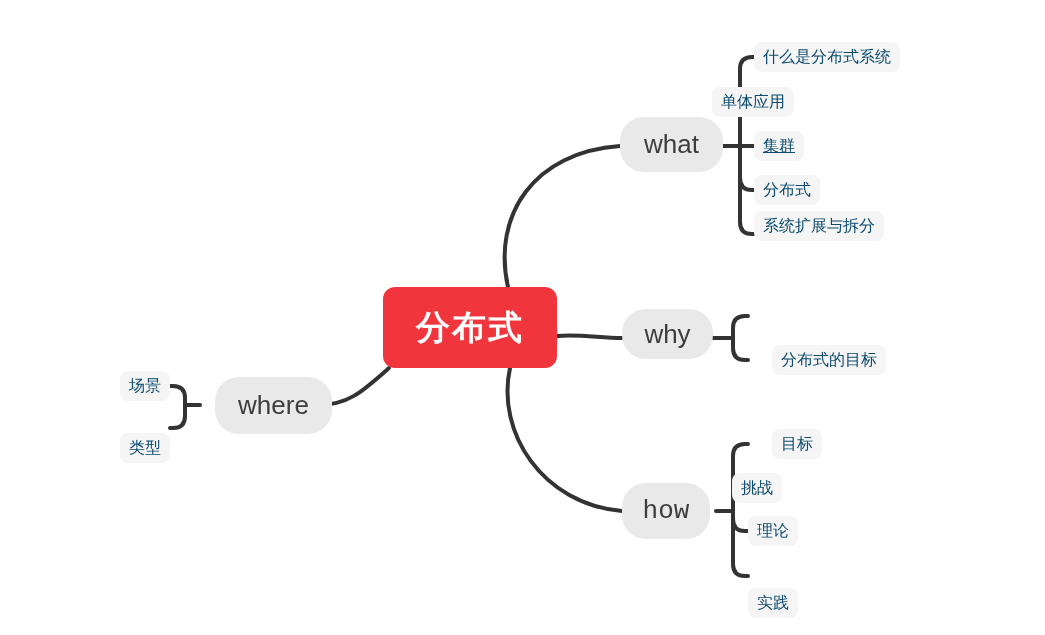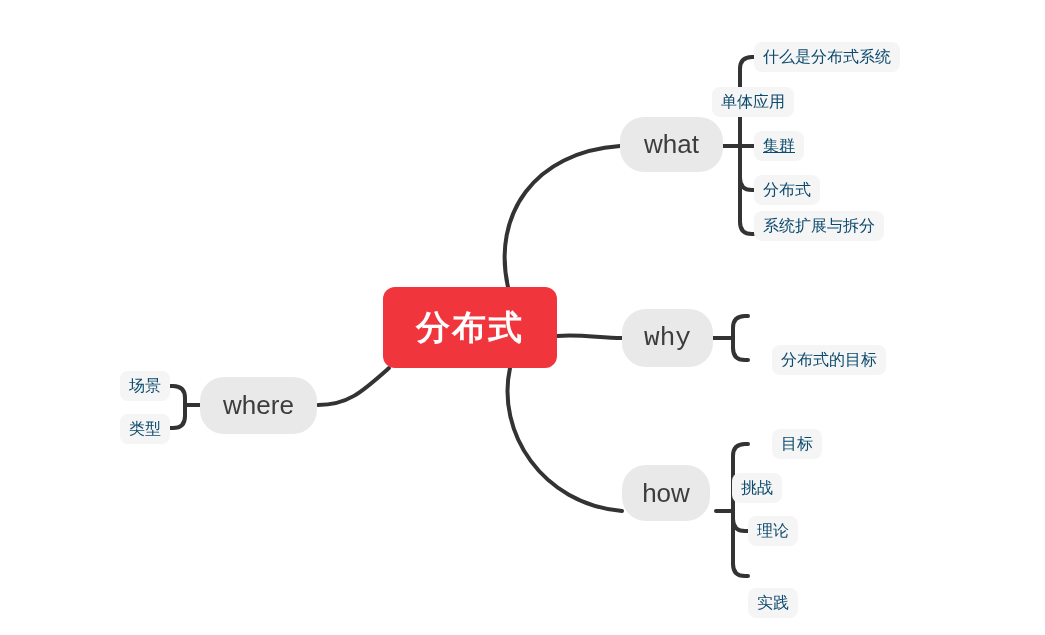--- a/index.html
+++ b/index.html
@@ -91,26 +91,26 @@
 
   <div class="node central" style="left:383px; top:287px; width:174px; height:81px;">分布式</div>
 
   <div class="node branch" style="left:620px; top:117px; width:103px; height:55px;">what</div>
   <div class="node subtopic" style="left:754px; top:42px;">什么是分布式系统</div>
   <div class="node subtopic" style="left:712px; top:87px;">单体应用</div>
   <div class="node subtopic" style="left:754px; top:131px;text-decoration:underline;">集群</div>
   <div class="node subtopic" style="left:754px; top:175px;">分布式</div>
   <div class="node subtopic" style="left:754px; top:203px;margin-top:8px;">系统扩展与拆分</div>
 
-  <div class="node branch" style="left:622px; top:309px; width:91px; height:58px;font-family:Liberation Mono, monospace;">why</div>
+  <div class="node branch" style="left:622px; top:309px; width:91px; height:50px;">why</div>
   <div class="node subtopic" style="left:772px; top:345px;">分布式的目标</div>
 
-  <div class="node branch" style="left:622px; top:465px; width:88px; height:56px;">how</div>
+  <div class="node branch" style="left:622px; top:483px; width:88px; height:56px;font-family:Liberation Mono, monospace;">how</div>
   <div class="node subtopic" style="left:772px; top:429px;">目标</div>
   <div class="node subtopic" style="left:732px; top:473px;">挑战</div>
   <div class="node subtopic" style="left:748px; top:516px;">理论</div>
   <div class="node subtopic" style="left:748px; top:588px;">实践</div>
 
-  <div class="node branch" style="left:200px; top:377px; width:117px; height:57px;">where</div>
+  <div class="node branch" style="left:215px; top:377px; width:117px; height:57px;">where</div>
   <div class="node subtopic" style="right:875px; top:371px;">场景</div>
-  <div class="node subtopic" style="right:875px; top:414px;">类型</div>
+  <div class="node subtopic" style="right:875px; top:433px;">类型</div>
 
 </div>
 
 </body></html>

